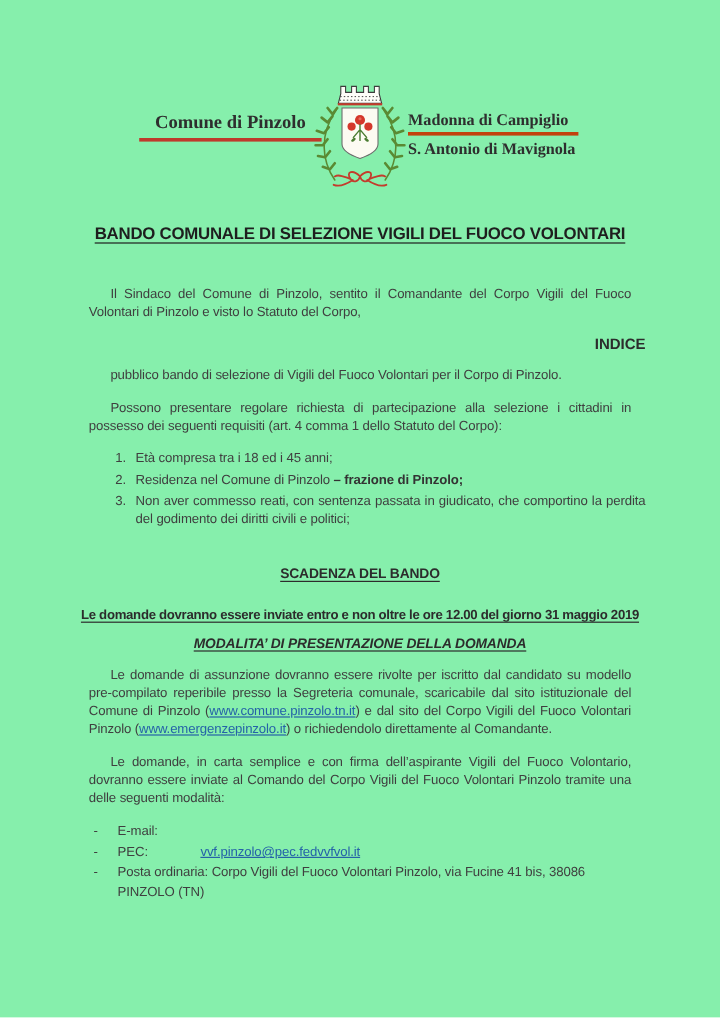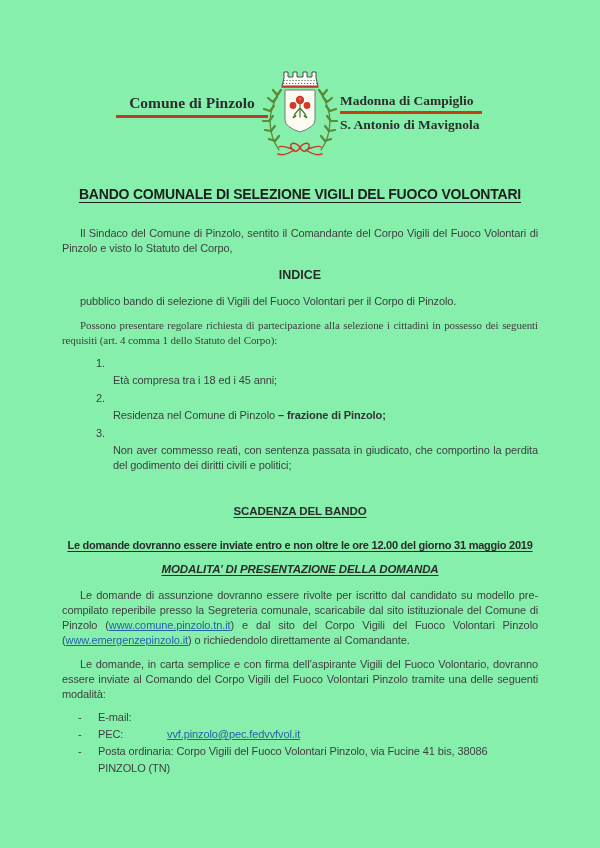--- a/index.html
+++ b/index.html
@@ -29,39 +29,39 @@
   .crest{position:absolute;left:258px;top:62px;}
   
   .title{
     position:absolute;top:186px;left:0;width:600px;margin:0;
     text-align:center;font-size:14px;font-weight:bold;color:#1e1e1e;
     letter-spacing:-0.2px;white-space:nowrap;
     text-decoration:underline;text-underline-offset:3px;
   }
   
   .content{position:absolute;top:226px;left:62px;width:476px;}
-  .body{font-size:11px;line-height:15px;letter-spacing:-0.1px;margin:0;}
+  .body{font-size:11px;line-height:15px;letter-spacing:-0.1px;margin:12px;}
   .indent{text-indent:18px;}
   .just{text-align:justify;}
   .h-center{
-    margin-top:12px;text-align:center;font-weight:bold;font-size:12.5px;color:#2c2c2c;
+    margin-top:12px;text-align:right;font-weight:bold;font-size:12.5px;color:#2c2c2c;
   }
   .announce{margin-top:12px;}
   .sec-heading{
     text-align:center;font-weight:bold;font-size:11.5px;color:#2c2c2c;
     text-decoration:underline;text-underline-offset:2px;letter-spacing:-0.1px;
   }
   .sp-req{margin-top:30px;}
   .sp-sca{margin-top:32px;}
   .sp-mod{margin-top:12px;font-style:italic;}
-  .after-heading{margin-top:9px;font-family:Liberation Serif, serif;}
+  .after-heading{margin-top:9px;}
   .olist{margin-top:8px;padding-left:34px;}
   .oitem{display:flex;line-height:15px;font-size:11px;letter-spacing:-0.1px;margin-top:3px;}
   .num{flex:0 0 17px;}
-  .itext{flex:1;text-align:justify;margin-top:17px;}
+  .itext{flex:1;text-align:justify;}
   .bld{font-weight:bold;color:#333;}
   .deadline{
     margin-top:22px;text-align:center;font-weight:bold;font-size:11px;
     letter-spacing:-0.25px;white-space:nowrap;color:#2c2c2c;
     text-decoration:underline;text-underline-offset:2px;
   }
   .p-mod1{margin-top:13px;}
   .p-mod2{margin-top:9px;}
   .link{color:#2563a8;text-decoration:underline;cursor:pointer;}
   .contacts{margin-top:7px;padding-left:16px;}

